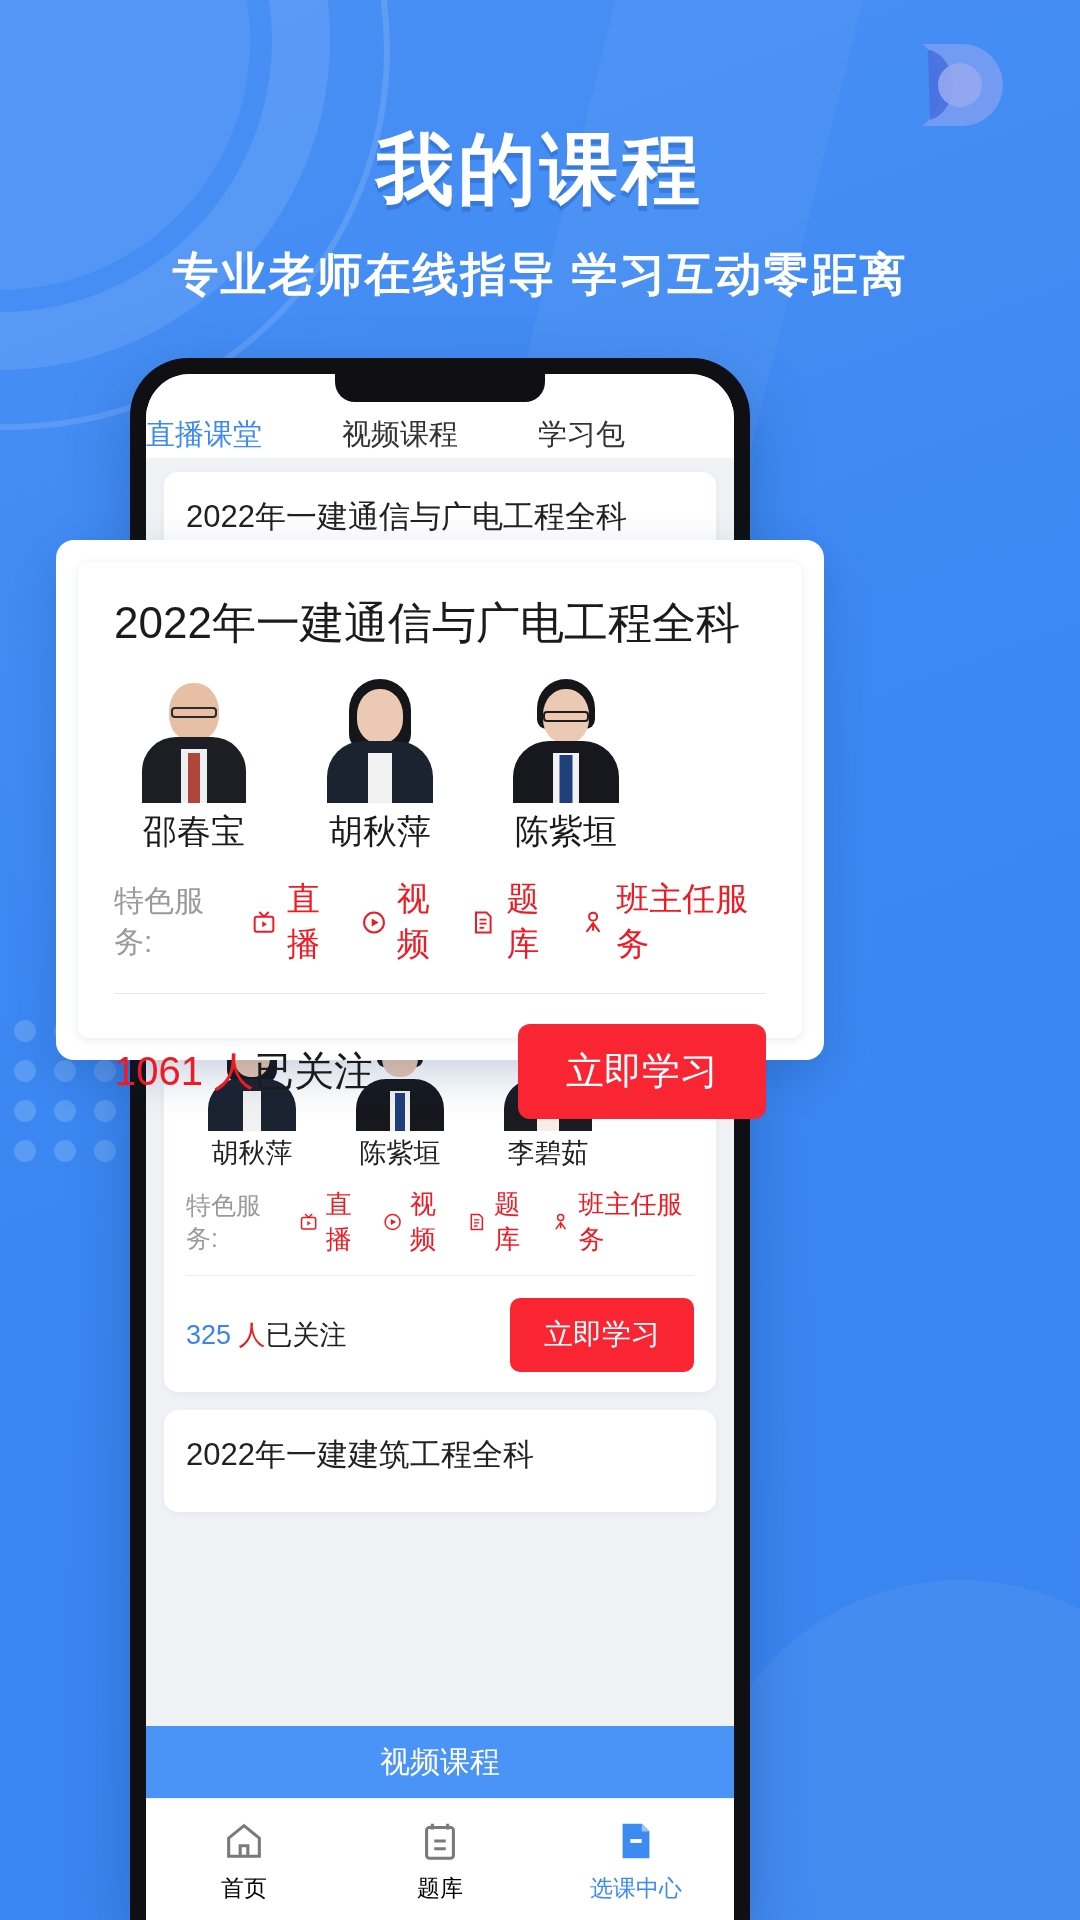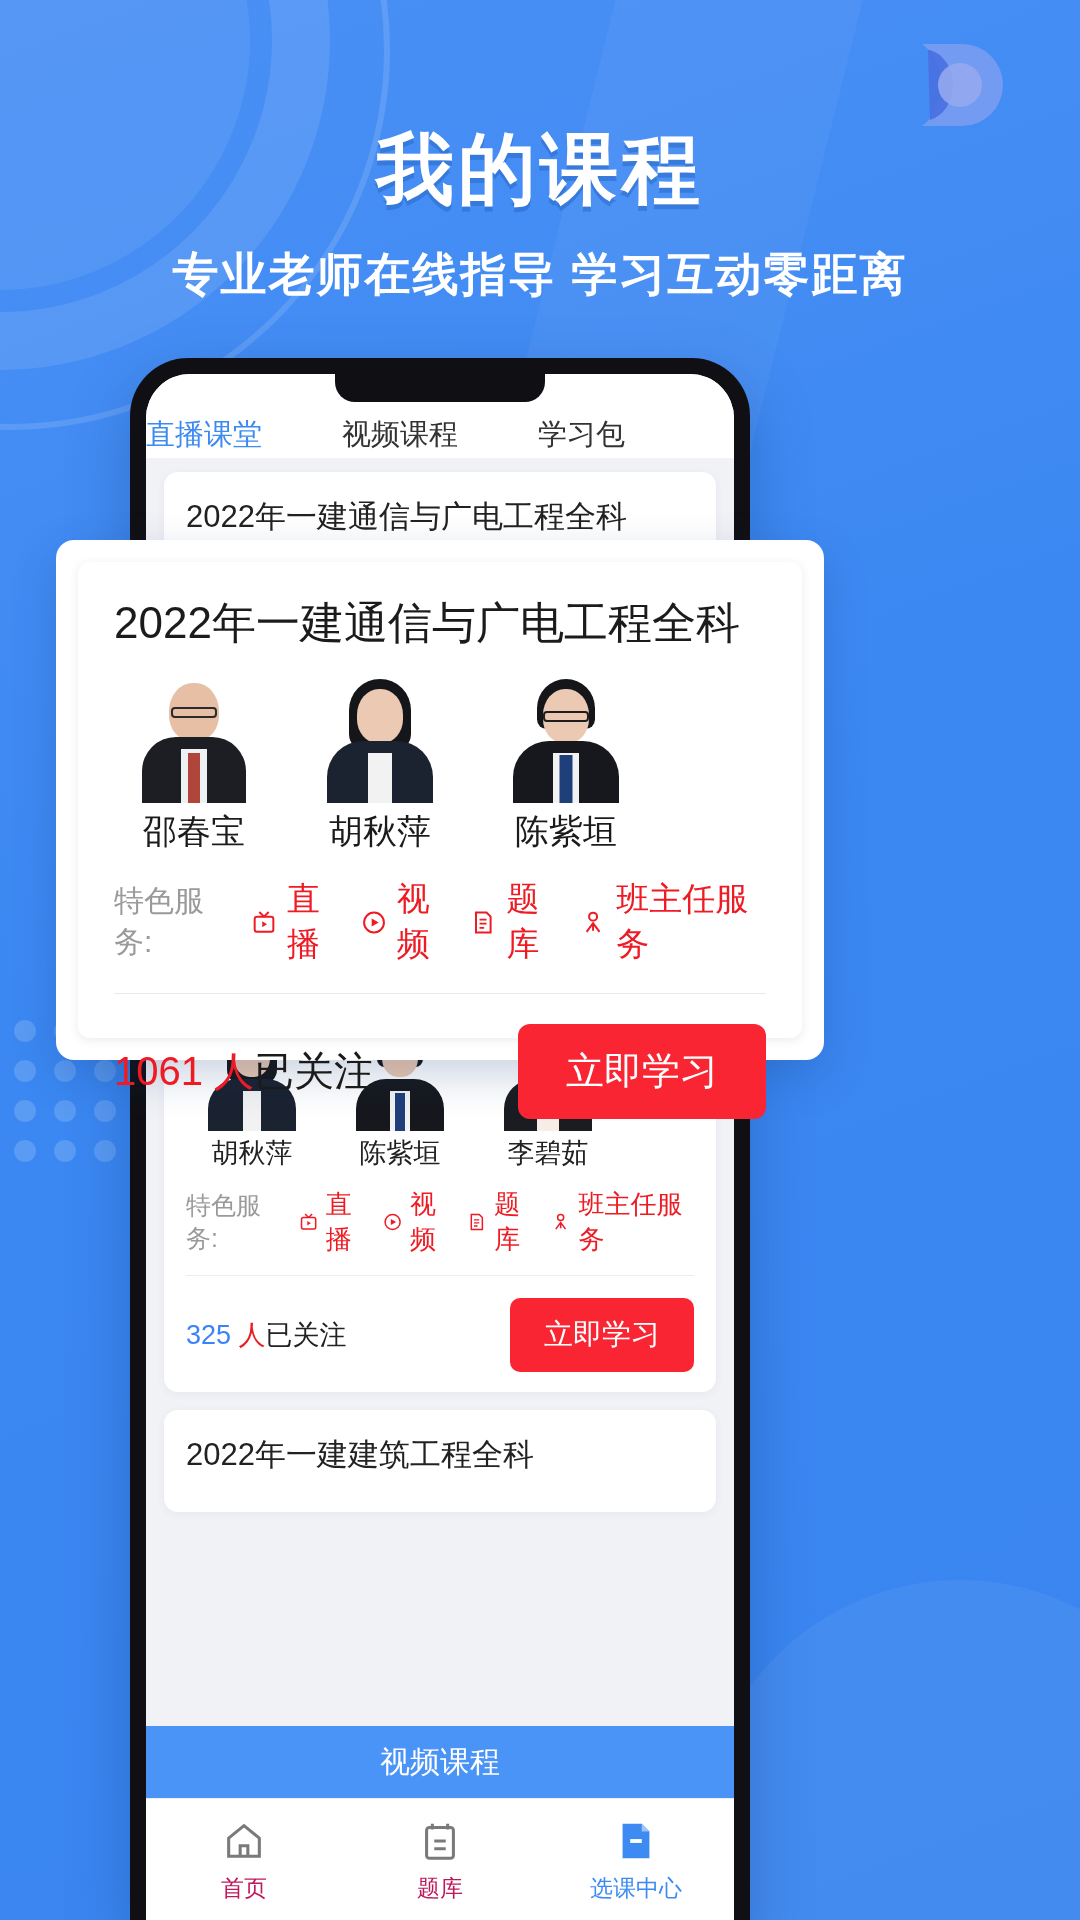--- a/index.html
+++ b/index.html
@@ -140,21 +140,21 @@
   }
 
   
   .bottom-nav {
     position: absolute; left: 0; right: 0; bottom: 0; height: 122px;
     background: #ffffff; display: flex; align-items: center;
     border-top: 1px solid #eeeeee;
   }
   .nav-item { flex: 1; text-align: center; }
   .nav-ico { height: 52px; display: flex; align-items: center; justify-content: center; }
-  .nav-lbl { font-size: 23px; color: #be185d; margin-top: 6px; }
+  .nav-lbl { font-size: 23px; color: #000000; margin-top: 6px; }
   .nav-item.active .nav-lbl { color: #3d8bf2; }
 
   
   .overlay-wrap {
     position: absolute; left: 56px; top: 540px;
     width: 768px; height: 520px;
     background: #ffffff; border-radius: 18px;
     box-shadow: 0 16px 44px rgba(18,55,120,0.22);
     padding: 22px;
   }

